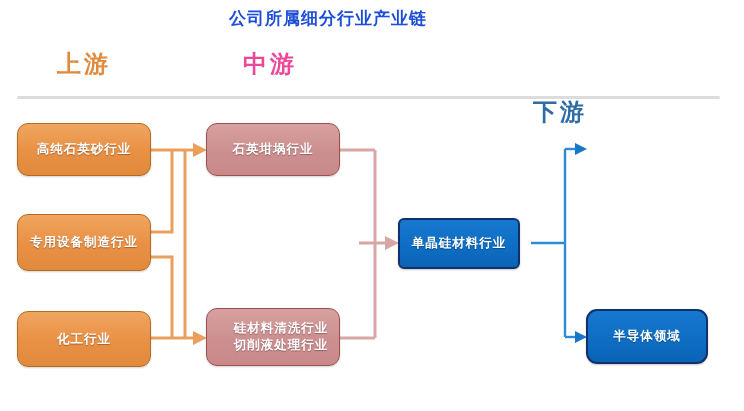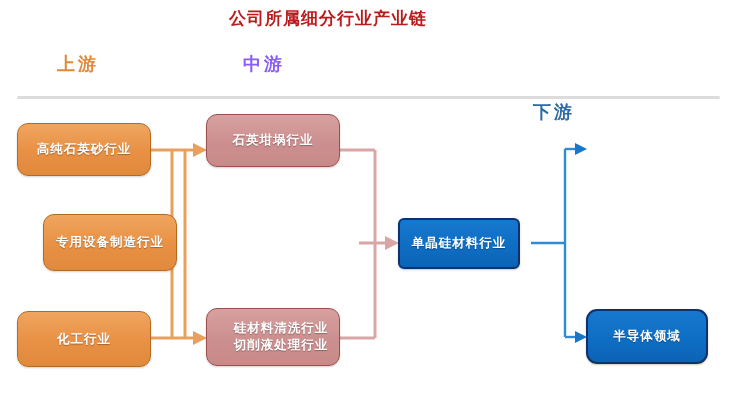--- a/index.html
+++ b/index.html
@@ -21,36 +21,36 @@
 
   
   .title {
     position: absolute;
     left: 0;
     top: 8px;
     width: 656px;
     text-align: center;
     font-size: 17px;
     font-weight: bold;
-    color: #b91c1c;
+    color: #1d4ed8;
     letter-spacing: 1px;
     line-height: 22px;
   }
 
   
   .stage-label {
     position: absolute;
-    font-size: 18px;
+    font-size: 24px;
     font-weight: bold;
     line-height: 34px;
     letter-spacing: 3px;
     white-space: nowrap;
   }
   .stage-up    { left: 57px;  top: 47px; color: #E08A3C; }
-  .stage-mid   { left: 243px; top: 47px; color: #8b5cf6; }
+  .stage-mid   { left: 243px; top: 47px; color: #ec4899; }
   .stage-down  { left: 533px; top: 47px; color: #2E6DA4; margin-top: 48px; }
 
   
   .divider {
     position: absolute;
     left: 17px;
     top: 96px;
     width: 703px;
     height: 3px;
     background: #DCDCDC;
@@ -84,24 +84,24 @@
     box-shadow: 0 1px 2px rgba(0,0,0,0.18);
   }
   .node-blue {
     background: linear-gradient(180deg, #1678CE 0%, #0E6EC4 55%, #0C63B4 100%);
     border: 2px solid #10316B;
     box-shadow: 0 1px 2px rgba(0,0,0,0.22);
   }
 
   
   #n-quartz-sand   { left: 17px;  top: 123px; width: 134px; height: 53px; }
-  #n-equipment     { left: 17px;  top: 214px; width: 134px; height: 57px; margin-left: 26px; }
+  #n-equipment     { left: 17px;  top: 214px; width: 134px; height: 57px; }
   #n-chemical      { left: 17px;  top: 311px; width: 134px; height: 56px; }
 
-  #n-crucible      { left: 206px; top: 114px; width: 134px; height: 53px; }
+  #n-crucible      { left: 206px; top: 123px; width: 134px; height: 53px; }
   #n-cleaning      { left: 206px; top: 308px; width: 134px; height: 58px; padding-left: 16px; }
 
   #n-silicon       { left: 398px; top: 218px; width: 122px; height: 51px; border-radius: 6px; }
 
   #n-pv            { left: 586px; top: 122px; width: 134px; height: 54px; }
   #n-semiconductor { left: 586px; top: 309px; width: 122px; height: 55px; }
 
   
   #wires {
     position: absolute;

